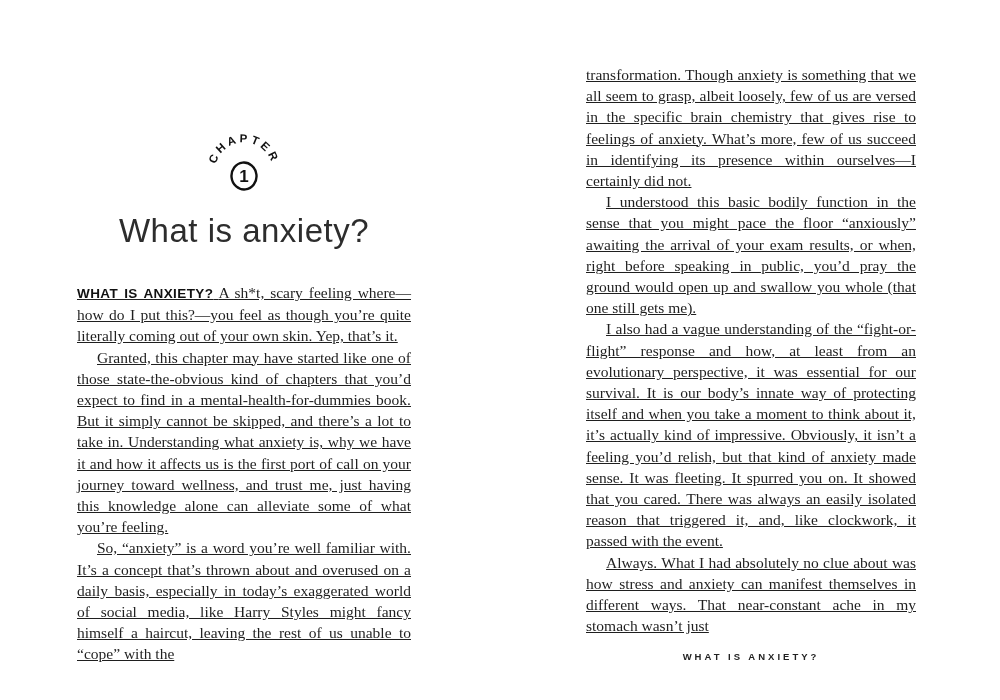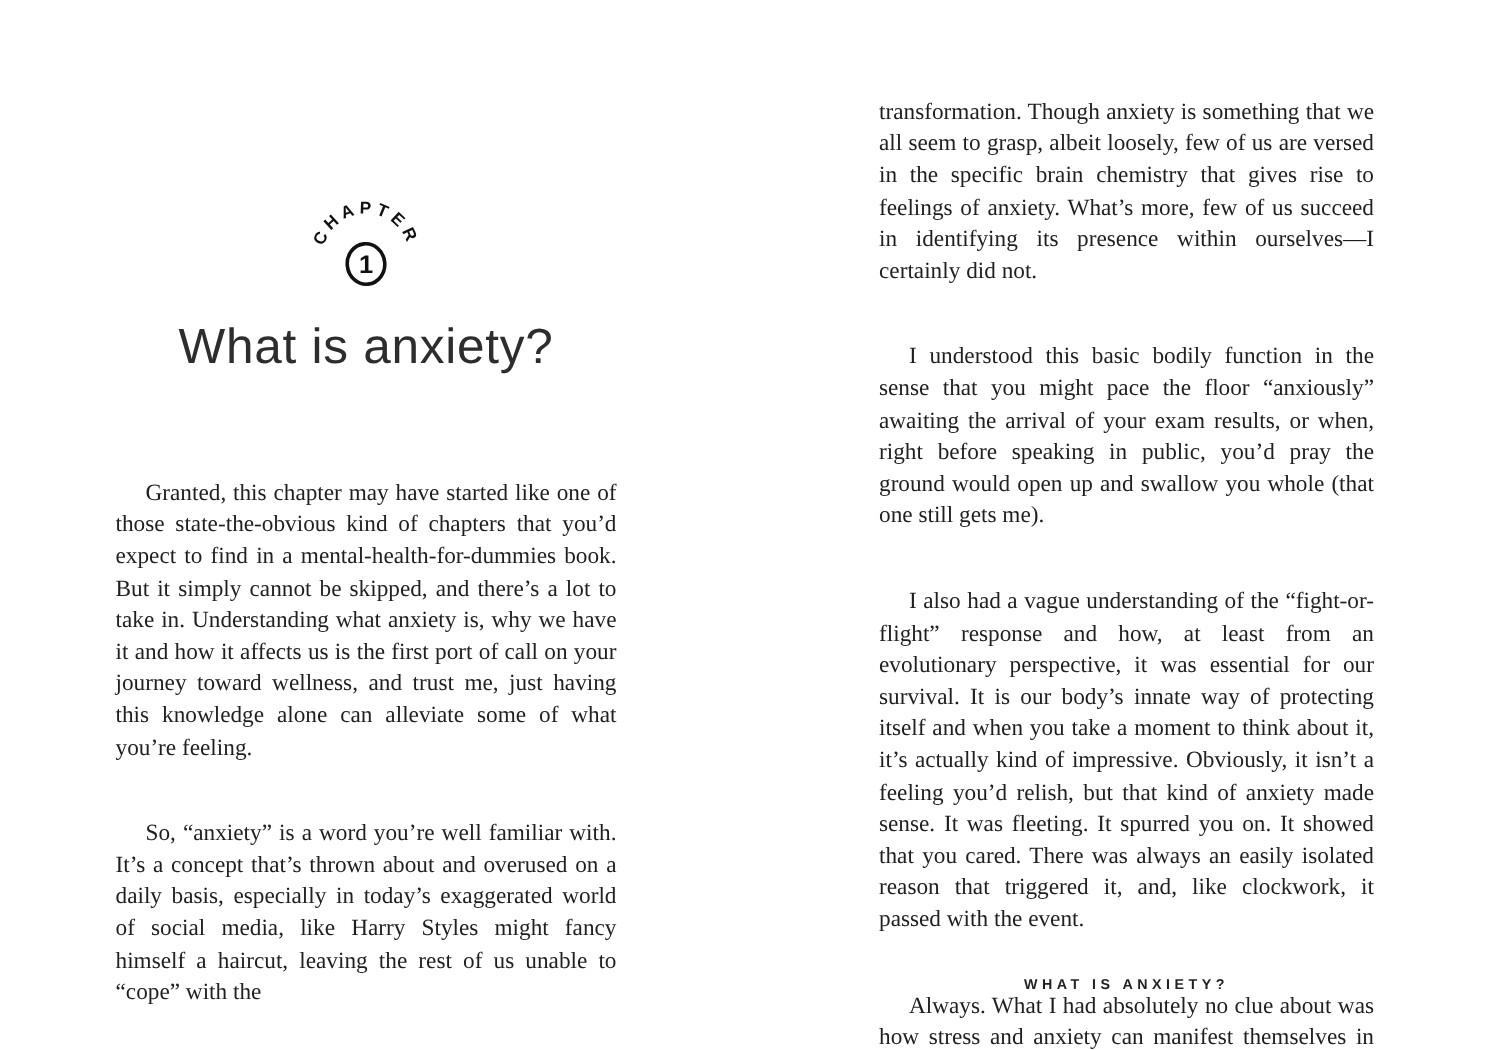--- a/index.html
+++ b/index.html
@@ -31,22 +31,23 @@
   }
   .right-body {
     position: absolute; left: 586px; top: 64px; width: 330px;
   }
   .body-text p {
     margin: 0;
     font-size: 15.5px;
     line-height: 21.2px;
     text-align: justify;
     color: #1f1f1f;
+    text-decoration: underline;
   }
-  .body-text p.indent { text-indent: 20px; margin-top: 36px; }
+  .body-text p.indent { text-indent: 20px; }
   .lead-in {
     font-family: "Liberation Sans", sans-serif;
     font-weight: 700;
     font-size: 13.5px;
     letter-spacing: 0.4px;
     color: #111;
   }
 
   
   .page-footer {
@@ -98,20 +99,21 @@
         <textPath href="#arcPath" startOffset="50%" text-anchor="middle">CHAPTER</textPath>
       </text>
       <ellipse cx="48" cy="43" rx="12.5" ry="13.5" fill="none" stroke="#111" stroke-width="2.4" transform="rotate(-6 48 43)"></ellipse>
       <text class="badge-number" x="48" y="49" text-anchor="middle">1</text>
     </svg>
   </div>
 
   <h1 class="chapter-title">What is anxiety?</h1>
 
   <div class="left-body body-text">
+    <p><span class="lead-in">WHAT IS ANXIETY?</span> <span>A sh*t, scary feeling where—how do I put this?—you feel as though you’re quite literally coming out of your own skin. Yep, that’s it.</span></p>
     <p class="indent">Granted, this chapter may have started like one of those state-the-obvious kind of chapters that you’d expect to find in a mental-health-for-dummies book. But it simply cannot be skipped, and there’s a lot to take in. Understanding what anxiety is, why we have it and how it affects us is the first port of call on your journey toward wellness, and trust me, just having this knowledge alone can alleviate some of what you’re feeling.</p>
     <p class="indent">So, “anxiety” is a word you’re well familiar with. It’s a concept that’s thrown about and overused on a daily basis, especially in today’s exaggerated world of social media, like Harry Styles might fancy himself a haircut, leaving the rest of us unable to “cope” with the</p>
   </div>
 
   <div class="right-body body-text">
     <p>transformation. Though anxiety is something that we all seem to grasp, albeit loosely, few of us are versed in the specific brain chemistry that gives rise to feelings of anxiety. What’s more, few of us succeed in identifying its presence within ourselves—I certainly did not.</p>
     <p class="indent">I understood this basic bodily function in the sense that you might pace the floor “anxiously” awaiting the arrival of your exam results, or when, right before speaking in public, you’d pray the ground would open up and swallow you whole (that one still gets me).</p>
     <p class="indent">I also had a vague understanding of the “fight-or-flight” response and how, at least from an evolutionary perspective, it was essential for our survival. It is our body’s innate way of protecting itself and when you take a moment to think about it, it’s actually kind of impressive. Obviously, it isn’t a feeling you’d relish, but that kind of anxiety made sense. It was fleeting. It spurred you on. It showed that you cared. There was always an easily isolated reason that triggered it, and, like clockwork, it passed with the event.</p>
     <p class="indent">Always. What I had absolutely no clue about was how stress and anxiety can manifest themselves in different ways. That near-constant ache in my stomach wasn’t just</p>
   </div>

